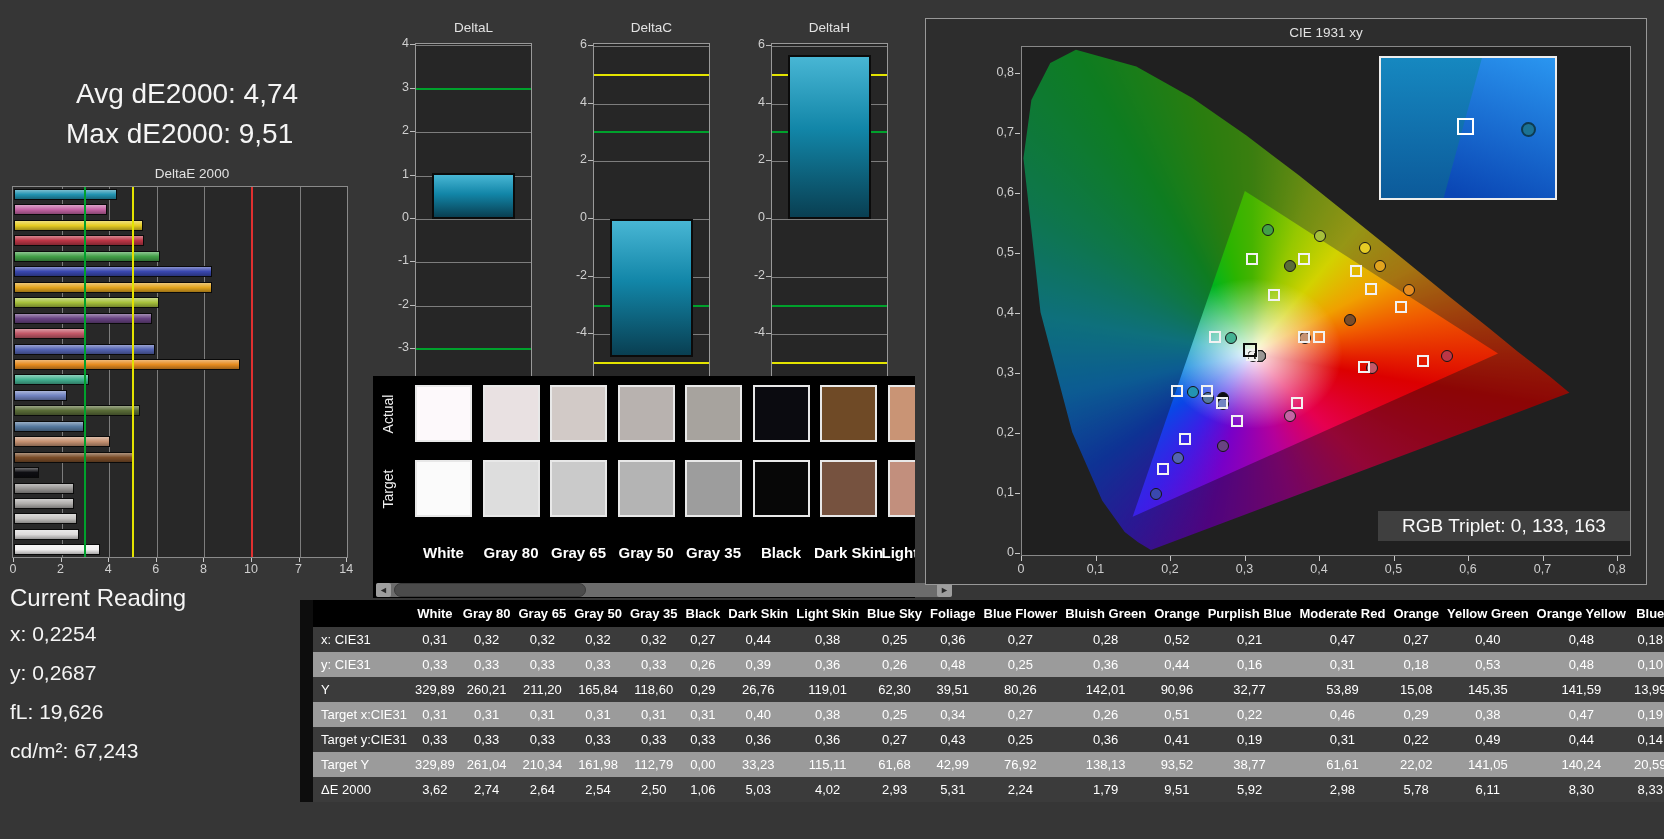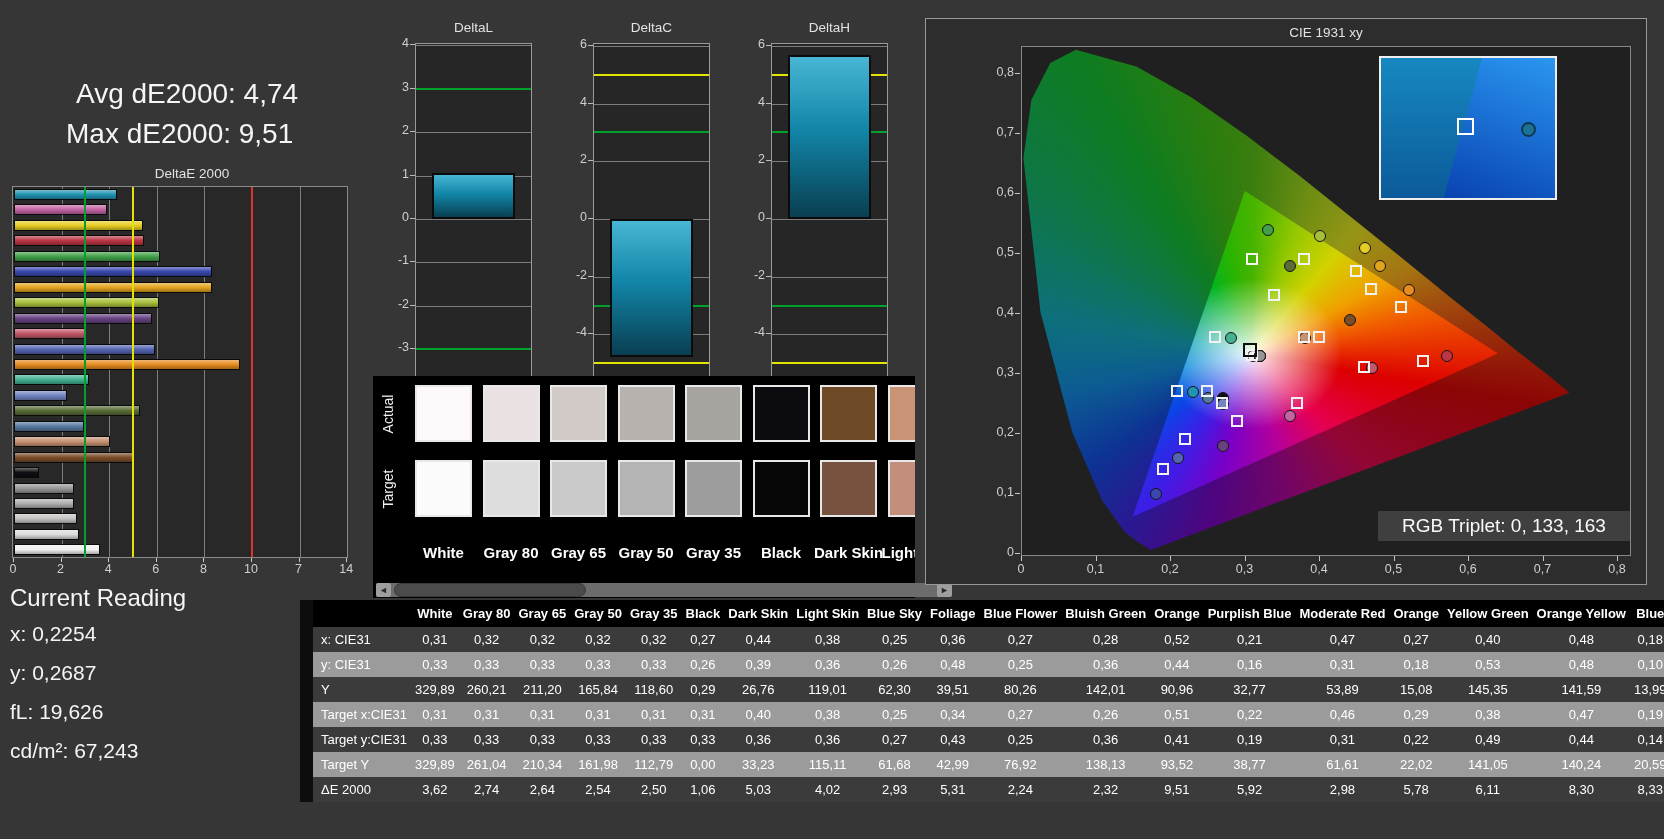--- a/index.html
+++ b/index.html
@@ -515,21 +515,21 @@
             <td>2,74</td>
             <td>2,64</td>
             <td>2,54</td>
             <td>2,50</td>
             <td>1,06</td>
             <td>5,03</td>
             <td>4,02</td>
             <td>2,93</td>
             <td>5,31</td>
             <td>2,24</td>
-            <td>2,32</td>
+            <td>1,79</td>
             <td>9,51</td>
             <td>5,92</td>
             <td>2,98</td>
             <td>5,78</td>
             <td>6,11</td>
             <td>8,30</td>
             <td>8,33</td>
           </tr>
         </tbody>
       </table>

